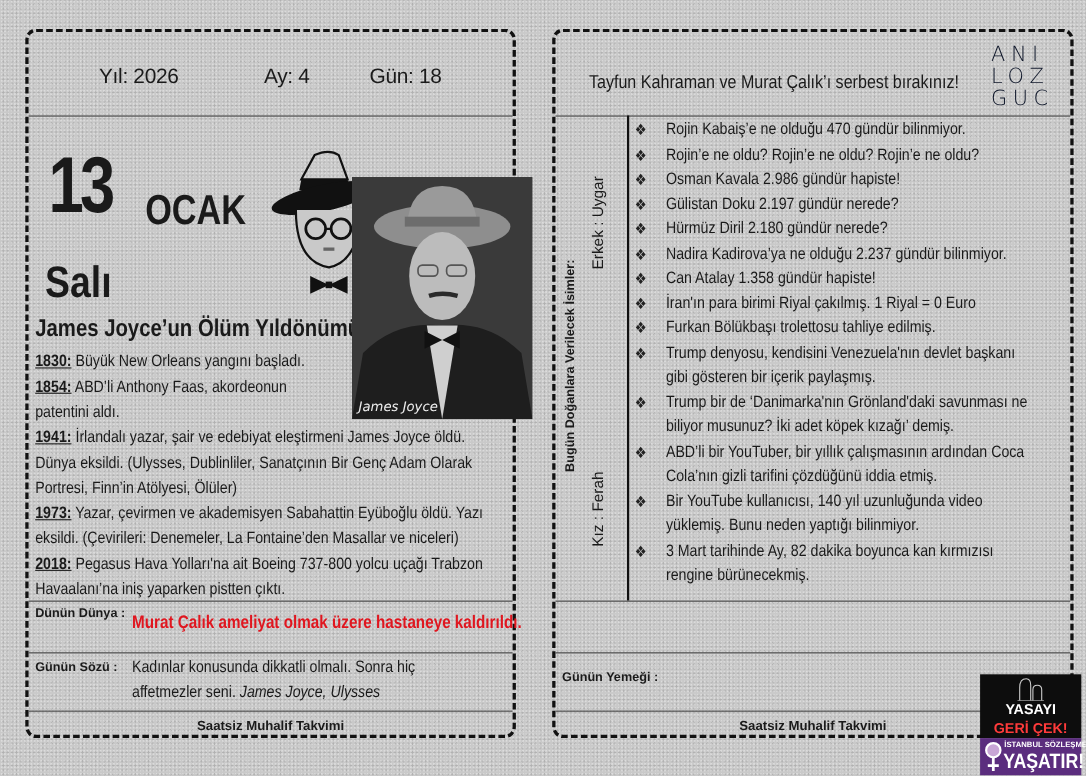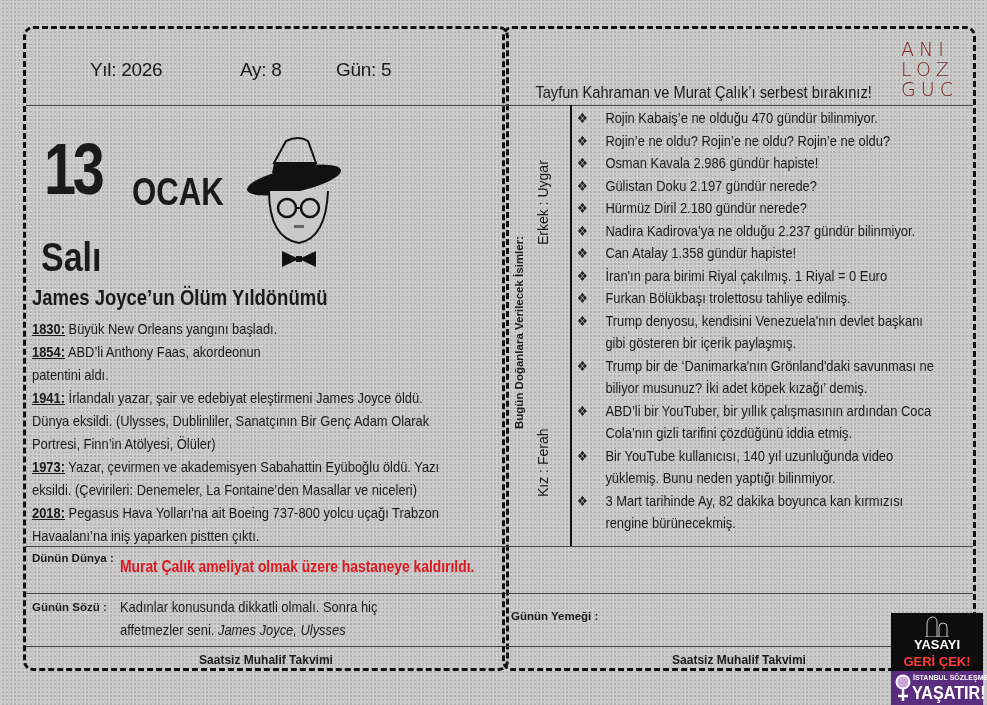--- a/index.html
+++ b/index.html
@@ -11,21 +11,21 @@
       radial-gradient(rgba(0,0,0,.12) 1px, transparent 1px);
     background-size:3px 3px,4px 4px;
     background-position:0 0,1px 2px;
     font-family:"Liberation Sans", sans-serif;
     color:#1a1a1a;
   }
   .cond{font-family:"Liberation Sans Narrow","Liberation Sans", sans-serif;}
   .panel{
     position:absolute;border:3px dashed #111;border-radius:10px;box-sizing:border-box;
   }
-  #left{left:23px;top:26px;width:486px;height:645px;}
+  #left{left:23px;top:26px;width:446px;height:645px;}
   #right{left:502px;top:26px;width:474px;height:645px;}
   .hline{position:absolute;left:0;right:0;height:1px;background:#444;}
   .abs{position:absolute;}
   
   .datehdr{font-size:19px;font-weight:normal;letter-spacing:-0.3px;}
   
   .bignum{font-weight:bold;font-size:72px;line-height:1;letter-spacing:-4px;transform:scaleX(.8);transform-origin:0 0;}
   .ocak{font-weight:bold;font-size:38px;line-height:1;transform:scaleX(.82);transform-origin:0 0;}
   .sali{font-weight:bold;font-size:40px;line-height:1;transform:scaleX(.85);transform-origin:0 0;}
   .anniv{font-weight:bold;font-size:22px;line-height:1;transform:scaleX(.84);transform-origin:0 0;white-space:nowrap;}
@@ -42,22 +42,22 @@
   .vert{position:absolute;transform:rotate(-90deg);transform-origin:0 0;white-space:nowrap;}
   .photo{position:absolute;left:320px;top:161px;width:164px;height:220px;background:#3b3b3b;overflow:hidden;}
   .badge1{position:absolute;left:891px;top:613px;width:92px;height:58px;background:#0d0d0d;}
   .badge2{position:absolute;left:891px;top:671px;width:92px;height:34px;background:#5b2d7e;}
 </style>
 </head>
 <body>
 
 <div id="left" class="panel">
   <div class="abs datehdr" style="left:64px;top:30px;">Yıl: 2026</div>
-  <div class="abs datehdr" style="left:214px;top:30px;">Ay: 8</div>
-  <div class="abs datehdr" style="left:310px;top:30px;">Gün: 5</div>
+  <div class="abs datehdr" style="left:214px;top:30px;">Ay: 4</div>
+  <div class="abs datehdr" style="left:310px;top:30px;">Gün: 18</div>
   <div class="hline" style="top:76px;"></div>
 
   <div class="abs bignum" style="left:18px;top:104px;">13</div>
   <div class="abs ocak" style="left:106px;top:144px;">OCAK</div>
   <div class="abs sali" style="left:15px;top:208px;">Salı</div>
 
   <svg class="abs" style="left:218px;top:104px;" width="100" height="140" viewBox="0 0 100 140">
     <path d="M30 30 L42 8 Q55 2 64 8 L72 30 Z" fill="none" stroke="#111" stroke-width="2"></path>
     <path d="M30 30 L72 30 L74 40 L28 40 Z" fill="#111"></path>
     <ellipse cx="50" cy="47" rx="48" ry="12" fill="#111" transform="rotate(-12 50 47)"></ellipse>
@@ -65,20 +65,36 @@
     <circle cx="43" cy="75" r="9" fill="none" stroke="#111" stroke-width="2.5"></circle>
     <circle cx="66" cy="75" r="9" fill="none" stroke="#111" stroke-width="2.5"></circle>
     <line x1="52" y1="75" x2="57" y2="75" stroke="#111" stroke-width="2"></line>
     <rect x="50" y="92" width="10" height="3" fill="#666"></rect>
     <path d="M38 118 L55 126 L38 134 Z M72 118 L55 126 L72 134 Z" fill="#111"></path>
     <rect x="52" y="123" width="6" height="6" fill="#111"></rect>
   </svg>
 
   <div class="abs anniv" style="left:6px;top:258px;">James Joyce’un Ölüm Yıldönümü</div>
 
+  <div class="photo" style="left:294px;top:132px;">
+    <svg width="164" height="220" viewBox="0 0 164 220">
+      <rect width="164" height="220" fill="#3a3a3a"></rect>
+      <ellipse cx="82" cy="45" rx="62" ry="20" fill="#8e8e8e"></ellipse>
+      <path d="M50 45 Q52 8 82 8 Q112 8 114 45 Z" fill="#9a9a9a"></path>
+      <rect x="48" y="36" width="68" height="9" fill="#6d6d6d"></rect>
+      <ellipse cx="82" cy="90" rx="30" ry="40" fill="#bcbcbc"></ellipse>
+      <rect x="60" y="80" width="18" height="10" rx="4" fill="none" stroke="#555" stroke-width="1.5"></rect>
+      <rect x="86" y="80" width="18" height="10" rx="4" fill="none" stroke="#555" stroke-width="1.5"></rect>
+      <path d="M70 108 Q82 104 96 108" stroke="#2a2a2a" stroke-width="4" fill="none"></path>
+      <path d="M0 220 L10 160 Q40 130 82 135 Q124 130 154 160 L164 220 Z" fill="#1e1e1e"></path>
+      <path d="M68 135 L82 220 L96 135 Z" fill="#cfcfcf"></path>
+      <path d="M66 140 L82 148 L66 156 Z M98 140 L82 148 L98 156 Z" fill="#111"></path>
+    </svg>
+    <div class="abs" style="left:6px;top:202px;color:#eee;font-style:italic;font-size:12px;font-family:'DejaVu Sans',sans-serif;">James Joyce</div>
+  </div>
 
   <div class="abs ev" style="left:6px;top:288px;">
     <div><u>1830:</u> <span>Büyük New Orleans yangını başladı.</span></div>
     <div><u>1854:</u> <span>ABD’li Anthony Faas, akordeonun</span></div>
     <div><span>patentini aldı.</span></div>
     <div><u>1941:</u> <span>İrlandalı yazar, şair ve edebiyat eleştirmeni James Joyce öldü.</span></div>
     <div><span>Dünya eksildi. (Ulysses, Dublinliler, Sanatçının Bir Genç Adam Olarak</span></div>
     <div><span>Portresi, Finn’in Atölyesi, Ölüler)</span></div>
     <div><u>1973:</u> <span>Yazar, çevirmen ve akademisyen Sabahattin Eyüboğlu öldü. Yazı</span></div>
     <div><span>eksildi. (Çevirileri: Denemeler, La Fontaine’den Masallar ve niceleri)</span></div>
@@ -95,24 +111,24 @@
   <div class="abs soz" style="left:94px;top:566px;">
     <div>Kadınlar konusunda dikkatli olmalı. Sonra hiç</div>
     <div><span>affetmezler seni.</span> <i>James Joyce, Ulysses</i></div>
   </div>
 
   <div class="hline" style="top:617px;"></div>
   <div class="abs footer" style="left:0;right:0;top:624px;">Saatsiz Muhalif Takvimi</div>
 </div>
 
 <div id="right" class="panel">
-  <div class="abs" style="left:0;right:70px;top:36px;text-align:center;margin-top:18px;">
+  <div class="abs" style="left:0;right:70px;top:36px;text-align:center;">
     <span class="cond" style="display:inline-block;font-size:17px;transform:scaleX(.86);">Tayfun Kahraman ve Murat Çalık’ı serbest bırakınız!</span>
   </div>
-  <div class="abs" style="left:396px;top:10px;color:#7f1d1d;font-size:19px;letter-spacing:5px;line-height:20px;font-family:'DejaVu Sans',sans-serif;font-weight:200;">
+  <div class="abs" style="left:396px;top:10px;color:#0f172a;font-size:19px;letter-spacing:5px;line-height:20px;font-family:'DejaVu Sans',sans-serif;font-weight:200;">
     <div>ANI</div>
       <div>LOZ</div>
       <div>GUC</div>
   </div>
   <div class="hline" style="top:76px;"></div>
 
   <div class="abs" style="left:65px;top:76px;width:2px;height:441px;background:#111;"></div>
   <div class="vert lbl" style="left:8px;top:400px;font-size:11.5px;">Bugün Doğanlara Verilecek İsimler:</div>
   <div class="vert" style="left:30px;top:216px;font-size:14px;">Erkek : Uygar</div>
   <div class="vert" style="left:30px;top:468px;font-size:14px;">Kız : Ferah</div>

